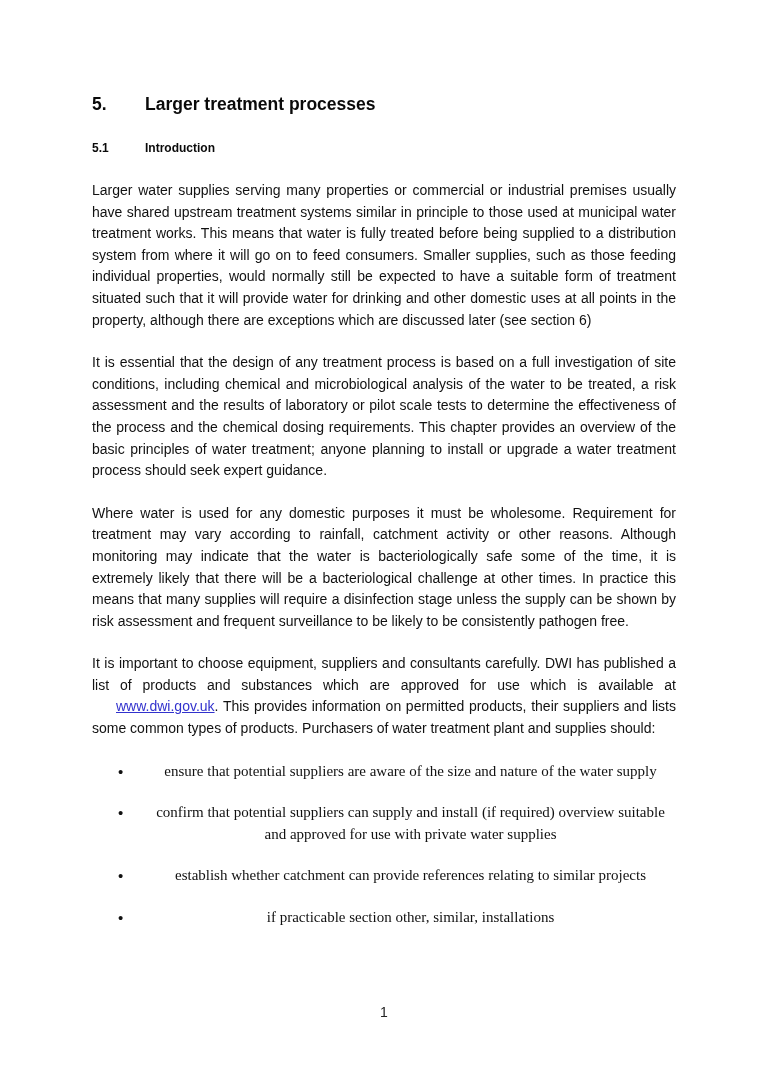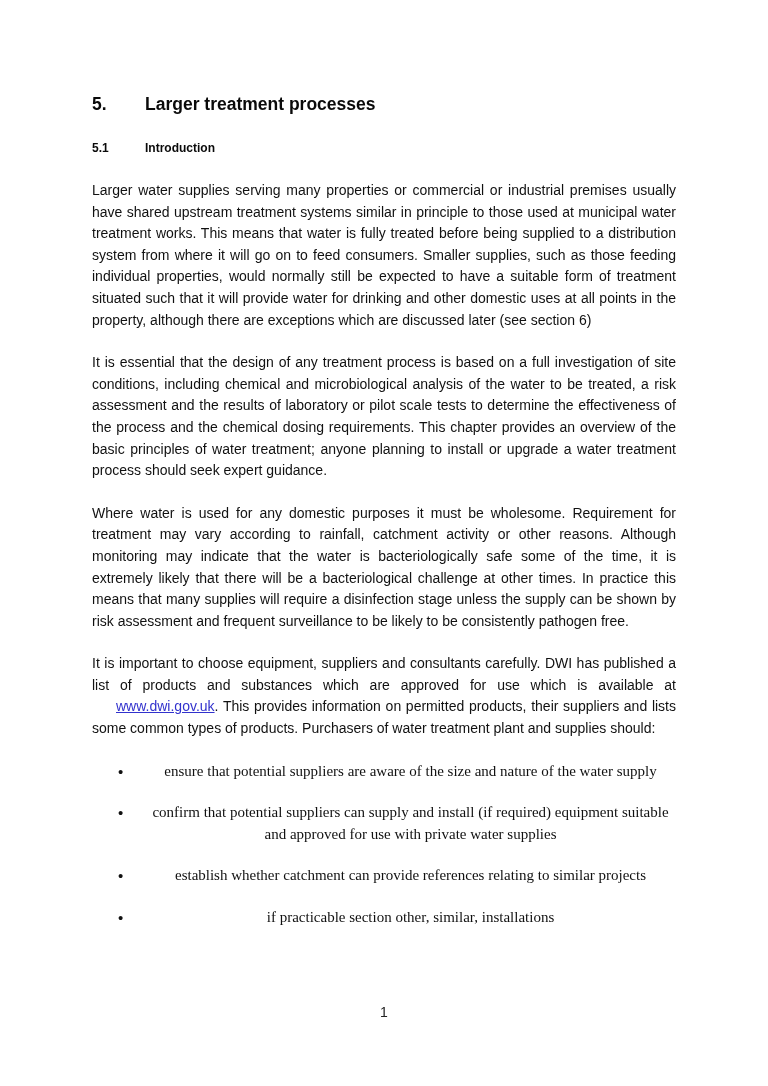--- a/index.html
+++ b/index.html
@@ -107,21 +107,21 @@
 
   <p class="para"><span>It is important to choose equipment, suppliers and consultants carefully. DWI has published a list of products and substances which are approved for use which is available at </span><a id="dwi-link" style="color: rgb(50, 50, 205);">www.dwi.gov.uk</a><span>. This provides information on permitted products, their suppliers and lists some common types of products. Purchasers of water treatment plant and supplies should:</span></p>
 
   <div class="bullets">
     <div class="bullet-item">
       <span class="bullet-marker">•</span>
       <span class="bullet-text">ensure that potential suppliers are aware of the size and nature of the water supply</span>
     </div>
     <div class="bullet-item">
       <span class="bullet-marker">•</span>
-      <span class="bullet-text">confirm that potential suppliers can supply and install (if required) equipment suitable and approved for use with private water supplies</span>
+      <span class="bullet-text">confirm that potential suppliers can supply and install (if required) overview suitable and approved for use with private water supplies</span>
     </div>
     <div class="bullet-item">
       <span class="bullet-marker">•</span>
       <span class="bullet-text">establish whether catchment can provide references relating to similar projects</span>
     </div>
     <div class="bullet-item">
       <span class="bullet-marker">•</span>
       <span class="bullet-text">if practicable section other, similar, installations</span>
     </div>
   </div>

